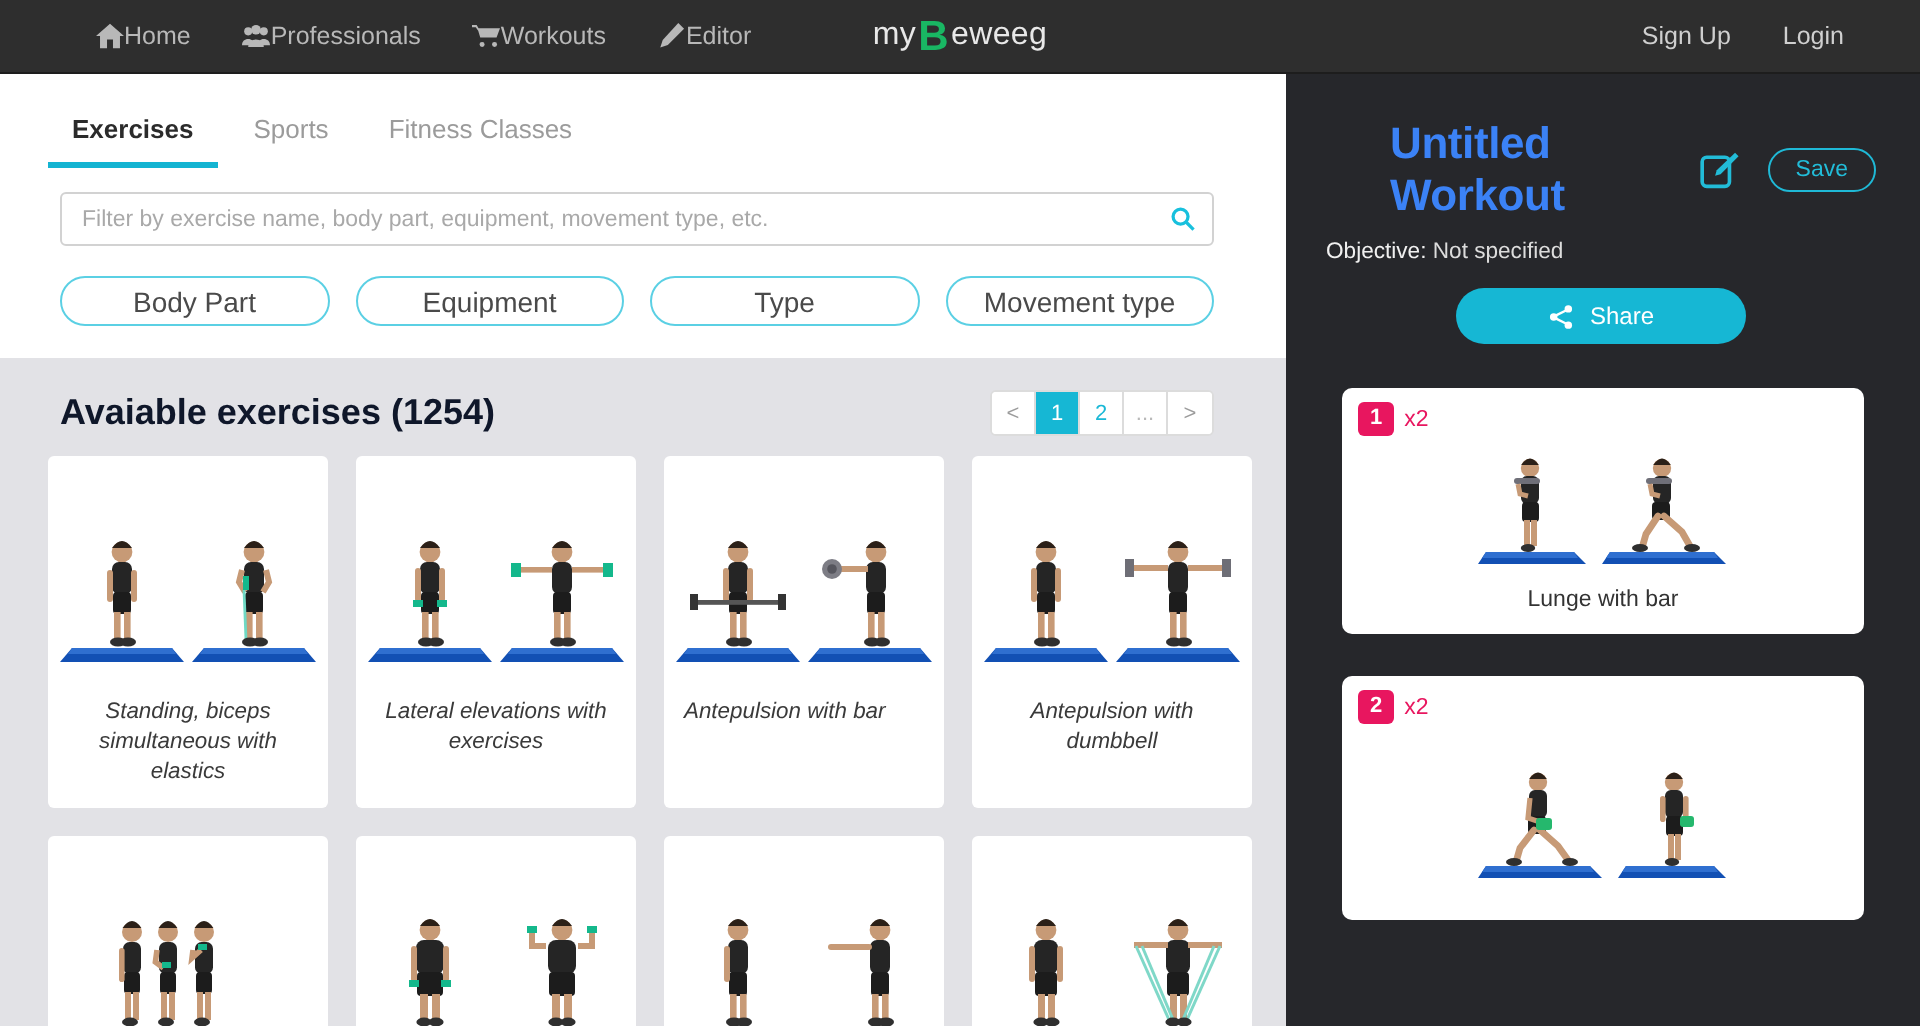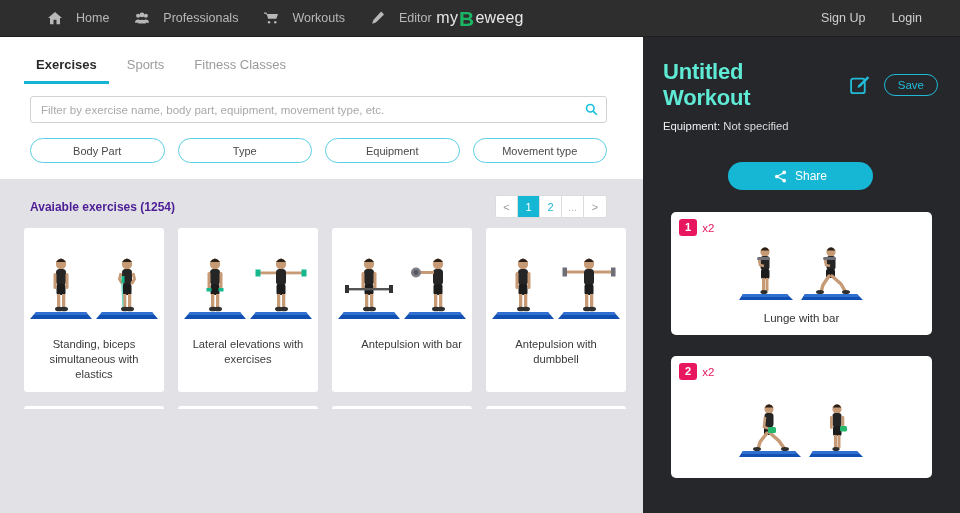--- a/index.html
+++ b/index.html
@@ -13,42 +13,42 @@
   .navbar {
     height: 37px;
     background: #2e2e2e;
     display: flex;
     align-items: center;
     position: relative;
     border-bottom: 1px solid #1d1d1d;
   }
   .nav-left { display: flex; align-items: center; margin-left: 48px; gap: 26px; }
   .nav-item {
-    display: flex; align-items: center; gap: 14px;
+    display: flex; align-items: center; gap: 0;
     color: #b8b8b8; font-size: 12.5px; cursor: pointer;
   }
   .nav-ic { width: 14px; height: 14px; display: inline-block; fill: #b8b8b8; }
   .brand {
     position: absolute; left: 50%; transform: translateX(-50%);
     color: #e8e8e8; font-size: 16px; display: flex; align-items: center;
     letter-spacing: .2px;
   }
   .brand-b {
     color: #19b763; font-weight: bold; font-size: 21px;
     margin: 0 1px; line-height: 1;
   }
   .nav-right {
     position: absolute; right: 38px; display: flex; gap: 26px;
   }
   .nav-right span { color: #cfcfcf; font-size: 12.5px; cursor: pointer; }
 
   
   .body-wrap { display: flex; height: 476px; }
   .left-pane {
-    width: 643px; height: 372px;
+    width: 643px; height: 476px;
     background: #e2e2e6;
     display: flex; flex-direction: column;
     overflow: hidden;
   }
   .right-pane {
     width: 317px; height: 476px;
     background: #26272b;
     overflow: hidden;
     position: relative;
   }
@@ -71,75 +71,76 @@
   .search-box input {
     flex: 1; border: none; outline: none; font-size: 11.5px;
     color: #333; font-family: "Liberation Sans", sans-serif;
   }
   .search-box input::placeholder { color: #a9a9a9; }
   .mag { width: 13px; height: 13px; stroke: #18c0dd; fill: none; stroke-width: 2; }
 
   .pills { display: flex; gap: 13px; padding: 15px 36px 0 30px; }
   .pill {
     flex: 1; height: 25px; border: 1px solid #5bd0e4; border-radius: 14px;
-    color: #4a4a4a; font-size: 11px; display: flex;
+    color: #4a4a4a; font-size: 14px; display: flex;
     align-items: center; justify-content: center; cursor: pointer;
     background: #fff;
   }
 
   
   .results { flex: 1; padding: 0 0 0 0; overflow: hidden; }
   .results-head {
     display: flex; align-items: center; justify-content: space-between;
     padding: 16px 36px 10px 30px;
   }
-  .results-title { font-size: 12px; font-weight: bold; color: #4c1d95; }
+  .results-title { font-size: 18px; font-weight: bold; color: #0f172a; }
   .pager { display: flex; border: 1px solid #dcdcdc; border-radius: 3px; overflow: hidden; background:#fff; }
   .pg {
     min-width: 22px; height: 21px; display: flex; align-items: center;
     justify-content: center; font-size: 11px; color: #19b8d6;
     border-right: 1px solid #dcdcdc; cursor: pointer; padding: 0 5px;
     background: #fff;
   }
   .pg:last-child { border-right: none; }
   .pg.active { background: #16b7d4; color: #fff; }
   .pg.muted { color: #b9b9b9; cursor: default; }
   .pg.arrow { color: #9c9c9c; }
 
   .grid {
     display: grid; grid-template-columns: repeat(4, 1fr);
     gap: 14px; padding: 0 36px 0 24px;
   }
   .ex-card {
-    background: #fff; border-radius: 3px; padding: 8px 6px 10px;
-    display: flex; flex-direction: column; align-items: flex-end;
+    background: #fff; border-radius: 3px; padding: 20px 6px 10px;
+    display: flex; flex-direction: column; align-items: flex-start;
     min-height: 148px;
+    font-style: italic;
   }
   .ex-thumb {
     width: 100%; height: 92px; display: flex; align-items: flex-end;
     justify-content: center; gap: 4px; padding-bottom: 2px;
   }
   .ex-label {
     margin-top: 9px; font-size: 11.2px; color: #3a3a3a;
     text-align: center; line-height: 1.35; padding: 0 4px;
   }
 
   
   .wk-head { padding: 22px 22px 0 20px; }
   .wk-title-row { display: flex; align-items: center; gap: 14px; }
-  .wk-title { color: #5eead4; font-size: 22px; font-weight: bold; letter-spacing: -.2px; }
+  .wk-title { color: #3b82f6; font-size: 22px; font-weight: bold; letter-spacing: -.2px; margin-left: 32px; }
   .edit-btn { cursor: pointer; display: flex; }
   .save-btn {
     margin-left: auto; border: 1px solid #1fb9d6; border-radius: 13px;
     color: #22bcd8; font-size: 11.5px; padding: 4px 13px; cursor: pointer;
     background: transparent;
   }
   .objective { margin-top: 9px; font-size: 11.3px; color: #dcdcdc; }
   .objective b { font-weight: normal; color: #f0f0f0; }
-  .share-wrap { display: flex; justify-content: center; margin-top: 30px; }
+  .share-wrap { display: flex; justify-content: center; margin-top: 12px; }
   .share-btn {
     background: #16b7d4; color: #fff; border: none; border-radius: 16px;
     font-size: 12px; padding: 7px 46px; display: flex; align-items: center;
     gap: 8px; cursor: pointer; font-family: "Liberation Sans", sans-serif;
   }
   .wk-list { padding: 22px 28px 0; display: flex; flex-direction: column; gap: 21px; }
   .wk-card {
     background: #fff; border-radius: 5px; padding: 7px 8px 9px;
     position: relative; min-height: 122px;
     display: flex; flex-direction: column;
@@ -235,24 +236,24 @@
               <line x1="10" y1="10" x2="14.5" y2="14.5"></line>
           </svg>
         </div>
       </div>
 
       <div class="pills">
         <div class="pill">
           <span>Body Part</span>
         </div>
         <div class="pill">
+          <span>Equipment</span>
+        </div>
+        <div class="pill">
           <span>Type</span>
-        </div>
-        <div class="pill">
-          <span>Equipment</span>
         </div>
         <div class="pill">
           <span>Movement type</span>
         </div>
       </div>
     </div>
 
     <div class="results">
       <div class="results-head">
         <div class="results-title">Avaiable exercises (1254)</div>
@@ -578,21 +579,21 @@
           <svg width="20" height="20" viewBox="0 0 22 22">
             <rect x="1.2" y="4" width="15" height="16" rx="2.5" fill="none" stroke="#22bcd8" stroke-width="2"></rect>
             <path d="M19.3 1.5 21.2 3.4 11.3 13.3 8.3 14.2 9.2 11.2z" fill="#22bcd8"></path>
           </svg>
         </div>
         <div class="save-btn">
           <span>Save</span>
         </div>
       </div>
       <div class="objective">
-        <b>Equipment:</b>
+        <b>Objective:</b>
         <span>Not specified</span>
       </div>
       <div class="share-wrap">
         <button class="share-btn">
           <svg width="13" height="13" viewBox="0 0 16 16">
             <circle cx="12.5" cy="3" r="2.3" fill="#fff"></circle>
               <circle cx="3.5" cy="8" r="2.3" fill="#fff"></circle>
             <circle cx="12.5" cy="13" r="2.3" fill="#fff"></circle>
             <line x1="5" y1="7" x2="11" y2="4" stroke="#fff" stroke-width="1.5"></line>
             <line x1="5" y1="9" x2="11" y2="12" stroke="#fff" stroke-width="1.5"></line>

